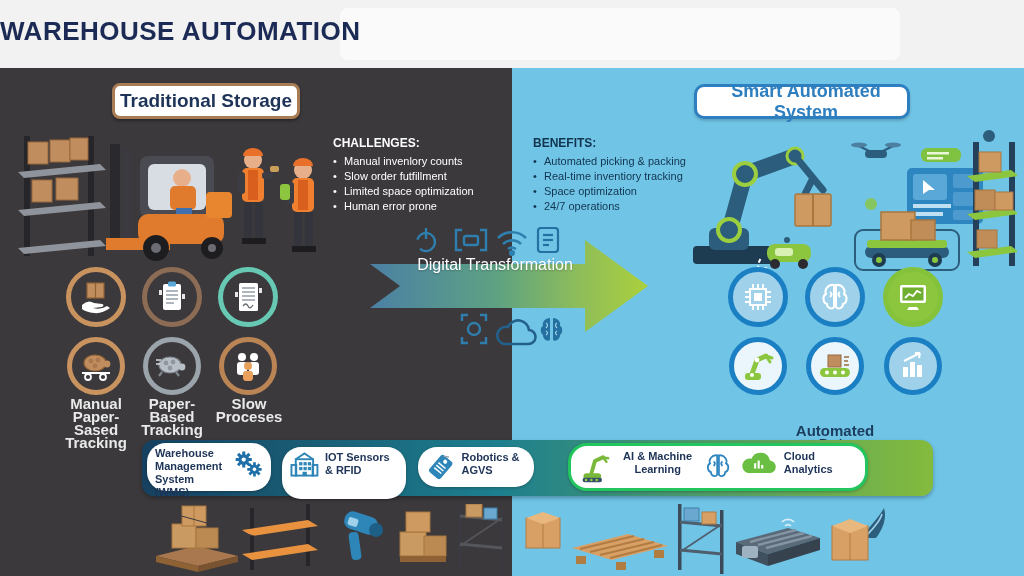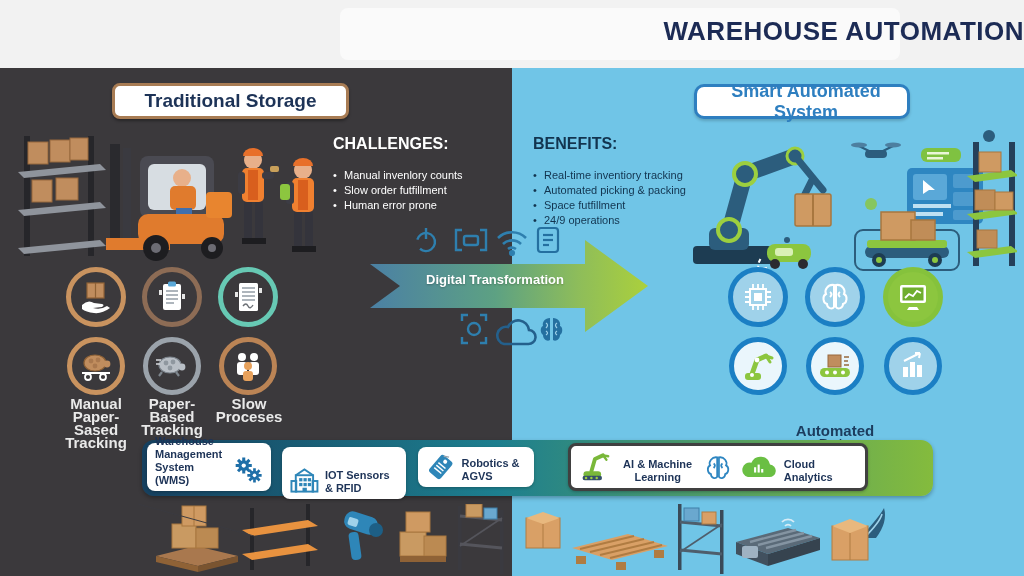--- a/index.html
+++ b/index.html
@@ -2,52 +2,52 @@
 <html><head>
 <meta charset="utf-8">
 <style>
   html,body{margin:0;padding:0;background:#ffffff;}
   .canvas{position:relative;width:1024px;height:576px;background:#f2f2f2;
     font-family:"Liberation Sans",sans-serif;overflow:hidden;}
   .abs{position:absolute;}
   
   .header-band{left:0;top:0;width:1024px;height:68px;background:#f2f2f2;}
   .title-plate{left:340px;top:8px;width:560px;height:52px;background:#fafafa;border-radius:8px;}
-  .main-title{left:0;top:16px;width:1024px;text-align:right;font-size:26px;font-weight:800;
+  .main-title{left:0;top:16px;width:1024px;text-align:left;font-size:26px;font-weight:800;
     color:#1c2b55;letter-spacing:.5px;}
   
   .panel-left{left:0;top:68px;width:512px;height:508px;background:#3b393c;}
   .panel-right{left:512px;top:68px;width:512px;height:508px;background:#70c5e7;}
   
   .head-box{box-sizing:border-box;background:#ffffff;text-align:center;font-weight:800;
     display:flex;align-items:center;justify-content:center;}
-  .trad-box{left:112px;top:83px;width:237px;height:36px;border:3px solid #a87c54;border-radius:8px;
+  .trad-box{left:112px;top:83px;width:188px;height:36px;border:3px solid #a87c54;border-radius:8px;
     font-size:19px;color:#1d3357;box-shadow:0 2px 3px rgba(0,0,0,.35);}
   .smart-box{left:694px;top:84px;width:216px;height:35px;border:3px solid #2e7fc0;border-radius:10px;
     font-size:18px;color:#2e7fc0;box-shadow:0 2px 3px rgba(0,0,0,.18);padding-left:8px;}
   
   .bullets{font-size:11px;line-height:15px;}
-  .bullets .bhead{font-weight:800;font-size:16px;margin-bottom:17px;}
+  .bullets .bhead{font-weight:800;font-size:12px;margin-bottom:3px;}
   .bullets .bi{padding-left:11px;position:relative;}
   .bullets .bi::before{content:"•";position:absolute;left:0;}
   .challenges{left:333px;top:136px;width:178px;color:#ffffff;}
   .benefits{left:533px;top:136px;width:190px;color:#12344f;}
   
   .ring{box-sizing:border-box;border-radius:50%;display:flex;align-items:center;justify-content:center;}
   .badge-label{font-size:15px;line-height:13px;font-weight:700;text-align:center;}
   .lab-left{color:#e9e9e9;}
   .lab-right{color:#1c3c5e;}
   
   .arrow-wrap{left:370px;top:238px;width:278px;height:96px;}
-  .arrow-text{left:380px;top:272px;width:230px;text-align:center;color:#ffffff;font-weight:700;
-    font-size:13px;text-shadow:0 1px 2px rgba(0,0,0,.25);}
+  .arrow-text{left:380px;top:256px;width:230px;text-align:center;color:#ffffff;font-weight:400;
+    font-size:16px;text-shadow:0 1px 2px rgba(0,0,0,.25);}
   
   .feat-band{left:142px;top:440px;width:791px;height:56px;border-radius:12px;
     background:linear-gradient(90deg,#16405f 0%,#1d7f8f 45%,#84bb3d 100%);box-shadow:0 2px 4px rgba(0,0,0,.3);}
-  .feat-box{box-sizing:border-box;background:#ffffff;border-radius:8px;display:flex;align-items:flex-end;
+  .feat-box{box-sizing:border-box;background:#ffffff;border-radius:19px;display:flex;align-items:flex-start;
     gap:6px;padding:4px 8px;box-shadow:0 1px 3px rgba(0,0,0,.25);}
   .feat-label{font-size:11px;line-height:13px;font-weight:800;color:#1d3357;}
   svg{display:block;}
 </style>
 </head>
 <body>
 
 <div class="canvas">
 
   <div class="abs header-band"></div>
@@ -119,20 +119,21 @@
       <rect x="295" y="86" width="8" height="36" fill="#34343c"></rect>
       <rect x="282" y="120" width="12" height="6" fill="#1d1d20"></rect>
         <rect x="294" y="120" width="12" height="6" fill="#1d1d20"></rect>
     </g>
   </svg>
 
   <div class="abs bullets challenges">
     <div class="bhead">CHALLENGES:</div>
     <div class="bi">Manual invenlory counts</div>
     <div class="bi">Slow order futfillment</div>
+    <div class="bi">Limited space optimization</div>
     <div class="bi">Human error prone</div>
   </div>
 
   <svg class="abs" style="left:683px;top:128px" width="334" height="146" viewBox="0 0 334 146">
 
     <g>
       <rect x="10" y="118" width="84" height="18" rx="4" fill="#1d3c52"></rect>
       <rect x="26" y="100" width="40" height="22" rx="6" fill="#2c5d7d"></rect>
       <path d="M46 104 L62 46 L112 28" stroke="#2c5d7d" stroke-width="16" fill="none" stroke-linecap="round" stroke-linejoin="round"></path>
       <circle cx="62" cy="46" r="11" fill="#2c5d7d" stroke="#9ccf3f" stroke-width="4"></circle>
@@ -198,24 +199,24 @@
       <rect x="296" y="24" width="22" height="20" fill="#cf9a62" stroke="#a8773f"></rect>
       <rect x="292" y="62" width="20" height="20" fill="#c08d58" stroke="#a8773f"></rect>
       <rect x="312" y="64" width="18" height="18" fill="#cf9a62" stroke="#a8773f"></rect>
       <rect x="294" y="102" width="20" height="18" fill="#c08d58" stroke="#a8773f"></rect>
       <circle cx="306" cy="8" r="6" fill="#2c5d7d"></circle>
     </g>
   </svg>
 
   <div class="abs bullets benefits">
     <div class="bhead">BENEFITS:</div>
+    <div class="bi">Automated picking &amp; packing</div>
     <div class="bi">Real-time inventiory tracking</div>
-    <div class="bi">Automated picking &amp; packing</div>
-    <div class="bi">Space futfillment</div>
-    <div class="bi">24/9 operations</div>
+    <div class="bi">Space optimization</div>
+    <div class="bi">24/7 operations</div>
   </div>
 
   <svg class="abs" style="left:414px;top:224px" width="148" height="32" viewBox="0 0 148 32">
     <g stroke="#2e7fae" stroke-width="2.4" fill="none">
       <circle cx="12" cy="18" r="9" stroke-dasharray="40 10" transform="rotate(-125 12 18)"></circle>
       <line x1="12" y1="4" x2="12" y2="15"></line>
     </g>
     <g stroke="#2e7fae" stroke-width="2.4" fill="none">
       <path d="M48 6 h-6 v20 h6"></path>
         <path d="M66 6 h6 v20 h-6"></path>
@@ -456,21 +457,21 @@
             <line x1="11" y1="14" x2="21" y2="14"></line>
             <line x1="11" y1="17.5" x2="21" y2="17.5"></line>
             <line x1="11" y1="21" x2="21" y2="21"></line>
           </g>
         <path d="M16 2 l-5 3" stroke="#9aa3ab" stroke-width="1.6" fill="none"></path>
       </g>
     </svg>
     <div class="feat-label" style="width:70px">Robotics &amp; AGVS</div>
   </div>
 
-  <div class="abs feat-box" style="left:568px;top:443px;width:300px;height:48px;border:3px solid #404040">
+  <div class="abs feat-box" style="left:568px;top:443px;width:300px;height:48px;border:3px solid #22c55e">
     <svg width="38" height="36" viewBox="0 0 38 36">
       <path d="M14 24 L18 10 L27 6" stroke="#7ab83a" stroke-width="4.4" fill="none" stroke-linecap="round" stroke-linejoin="round"></path>
       <path d="M27 6 l4 5 m-4 -5 l6 1" stroke="#7ab83a" stroke-width="2.6" stroke-linecap="round"></path>
       <rect x="5" y="24" width="20" height="7" rx="3.5" fill="#7ab83a"></rect>
       <rect x="4" y="29" width="22" height="5" rx="2.5" fill="#35506b"></rect>
       <circle cx="8" cy="31.5" r="1.4" fill="#9ccf3f"></circle>
         <circle cx="14" cy="31.5" r="1.4" fill="#9ccf3f"></circle>
         <circle cx="20" cy="31.5" r="1.4" fill="#9ccf3f"></circle>
     </svg>
     <div class="feat-label" style="width:88px;text-align:center">AI &amp; Machine Learning</div>

